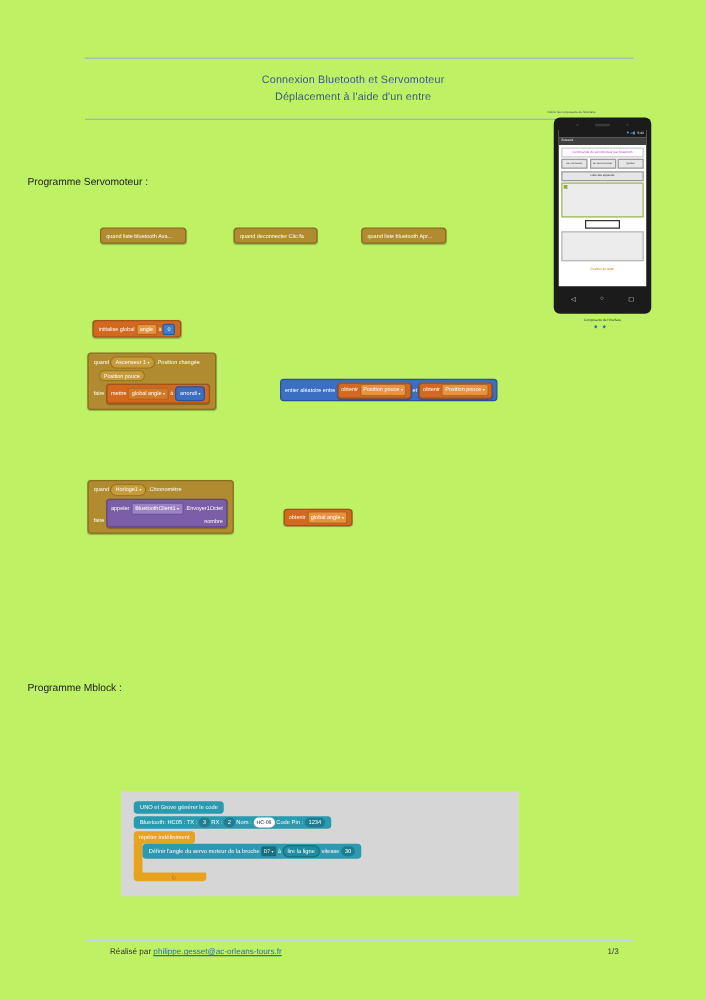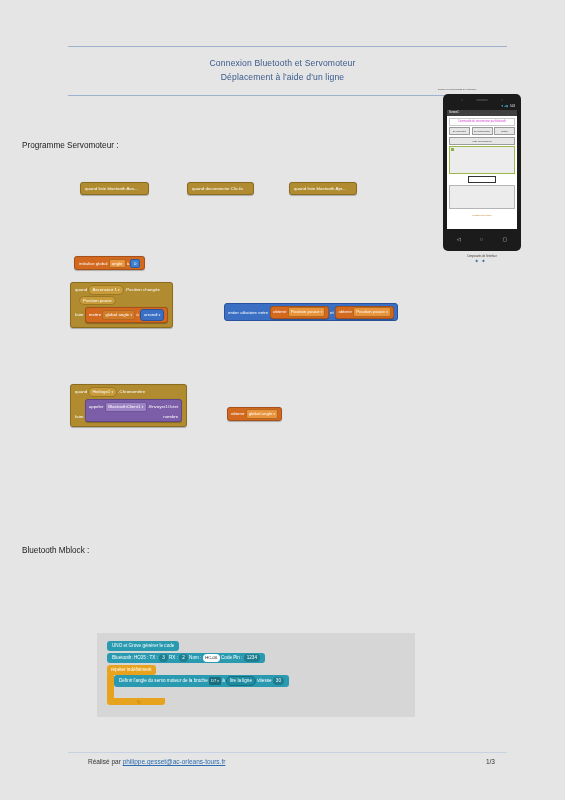--- a/index.html
+++ b/index.html
@@ -4,21 +4,21 @@
 <style>
   html,body{margin:0;padding:0;}
   body{
     width:565px;height:800px;
     background:#ffffff;
     font-family:"Liberation Sans", sans-serif;
     color:#1a1a1a;
     position:relative;
     overflow:hidden;
   }
-  .page{position:absolute;inset:0;background:#e5e5e5;}
+  .page{position:absolute;inset:0;background:#bef264;}
 
   
   .hdr-rule{position:absolute;left:68px;right:58px;height:1px;background:#9db3cd;}
   .hdr-rule.top{top:46px;}
   .hdr-rule.bot{top:95px;}
   .hdr-title{
     position:absolute;left:0;right:0;text-align:center;
     color:#3a5a8c;font-size:8.6px;letter-spacing:.15px;line-height:12px;
   }
   .hdr-title.l1{top:57px;}
@@ -110,21 +110,21 @@
   .footer-txt a{color:#2b6cb0;text-decoration:underline;}
   .footer-page{position:absolute;right:70px;top:758px;font-size:6.5px;color:#333;}
 </style>
 </head>
 <body>
 
 <div class="page">
 
   <div class="hdr-rule top"></div>
   <div class="hdr-title l1">Connexion Bluetooth et Servomoteur</div>
-  <div class="hdr-title l2">Déplacement à l'aide d'un ligne</div>
+  <div class="hdr-title l2">Déplacement à l'aide d'un entre</div>
   <div class="hdr-rule bot"></div>
 
   <div class="phone-wrap">
     <div class="phone-cap">Définir les composants de l'interface</div>
     <div class="phone-body">
       <div class="phone-cam"></div>
       <div class="phone-speaker"></div>
       <div class="phone-sensor"></div>
 
       <div class="screen">
@@ -245,21 +245,21 @@
         </div>
       </span>
     </div>
   </div>
 
   <div class="blk var-blk" style="left:227px;top:407px;padding:1px 3px;">
     <span>obtenir</span>
     <span class="slot"><span>global angle</span> <span class="caret">▾</span></span>
   </div>
 
-  <div class="sect-label" style="top:546px;">Bluetooth Mblock :</div>
+  <div class="sect-label" style="top:546px;">Programme Mblock :</div>
 
   <div class="mb-canvas">
 
     <div class="mb-blk mb-teal" style="left:10px;top:8px;border-radius:3px 3px 3px 3px;">
       <span>UNO et Grove    générer le code</span>
     </div>
 
     <div class="mb-blk mb-teal" style="left:10px;top:20px;">
       <span>Bluetooth: HC05 : TX :</span>
       <span class="mb-round">3</span>

